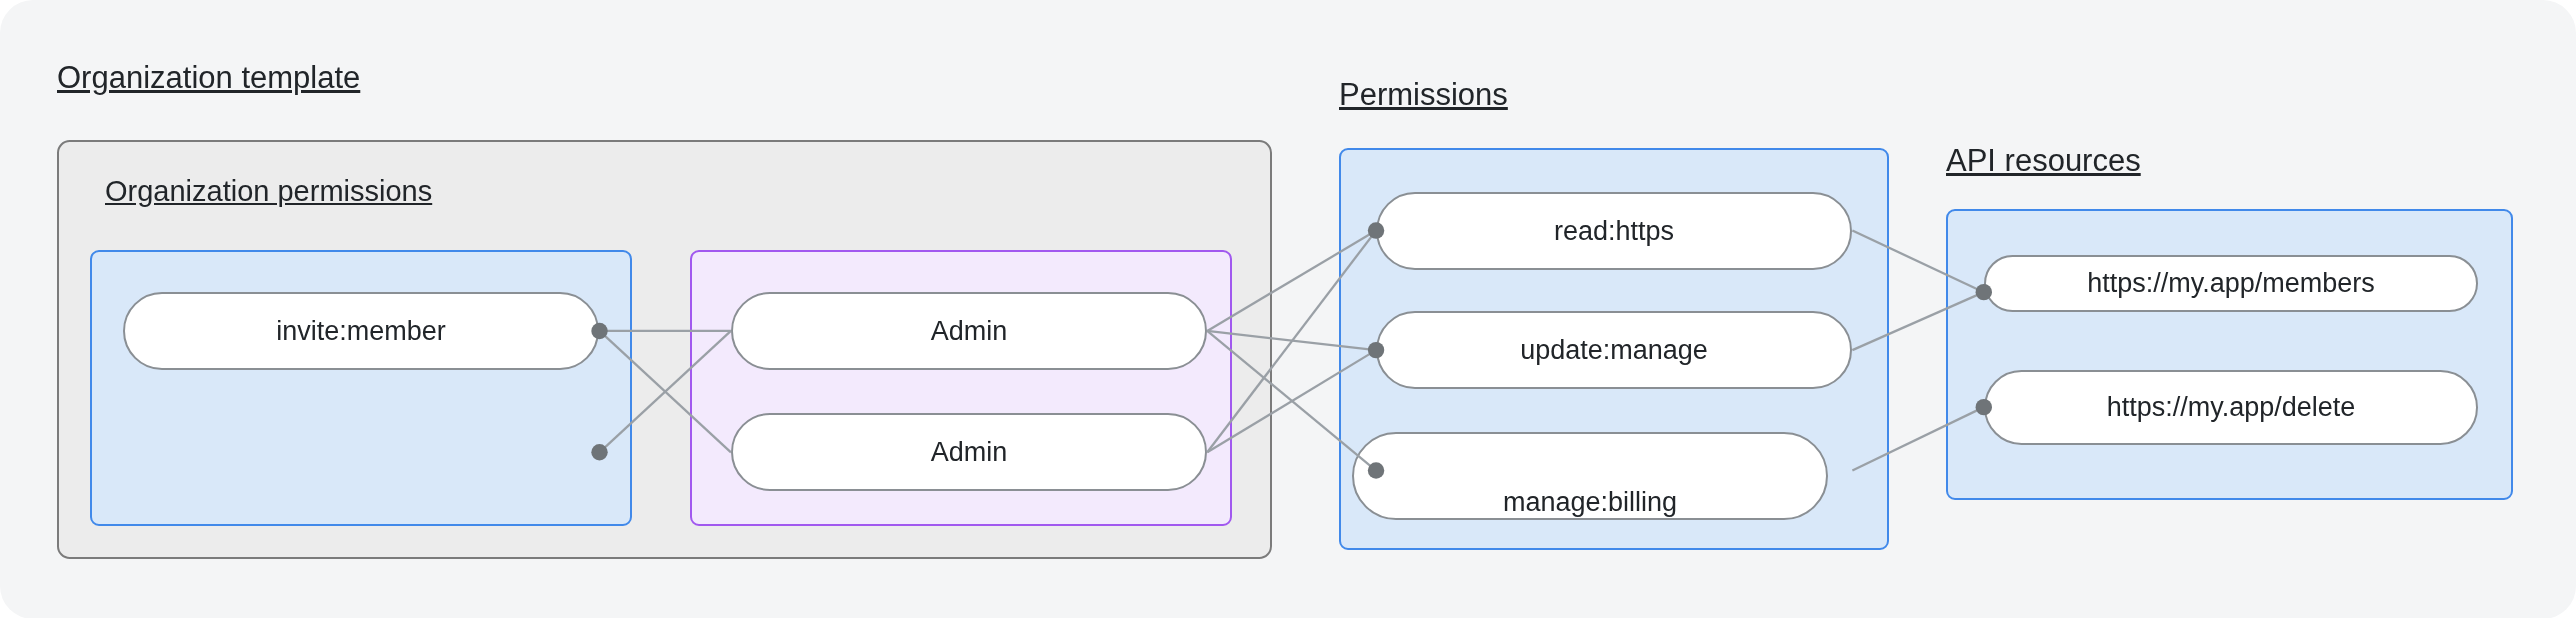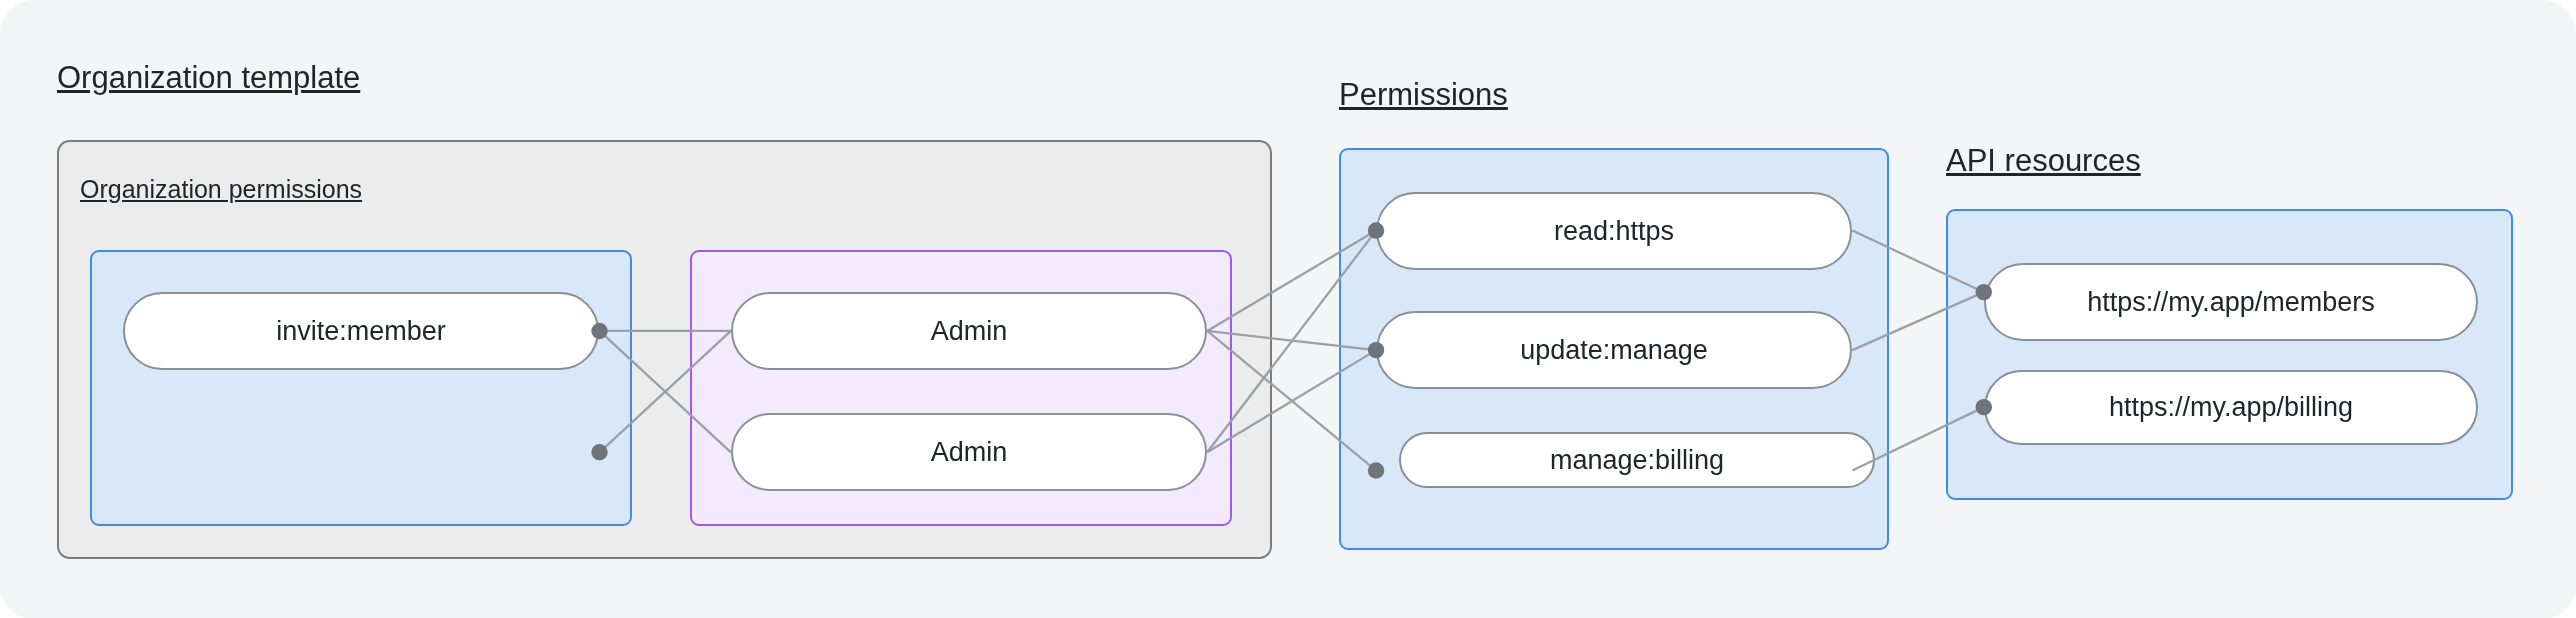--- a/index.html
+++ b/index.html
@@ -65,21 +65,21 @@
 </style>
 </head>
 <body>
 
 <div id="canvas">
 
   <div class="section-label" style="left:57px; top:60px;">Organization template</div>
 
   <div class="box gray-box" style="left:57px; top:140px; width:1215px; height:419px;"></div>
 
-  <div class="section-label" style="left:80px; top:175px; font-size:25px;">Organization permissions</div>
+  <div class="section-label" style="left:105px; top:175px; font-size:29px;">Organization permissions</div>
 
   <div class="box blue-box" style="left:90px; top:250px; width:542px; height:276px;"></div>
 
   <div class="pill" style="left:123px; top:292px; width:476px; height:78px;">
     <span>invite:member</span>
   </div>
 
 
 
   <div class="box purple-box" style="left:690px; top:250px; width:542px; height:276px;"></div>
@@ -97,34 +97,34 @@
   <div class="box blue-box" style="left:1339px; top:148px; width:550px; height:402px;"></div>
 
   <div class="pill" style="left:1376px; top:192px; width:476px; height:78px;">
     <span>read:https</span>
   </div>
 
   <div class="pill" style="left:1376px; top:311px; width:476px; height:78px;">
     <span>update:manage</span>
   </div>
 
-  <div class="pill" style="left:1399px; top:432px; width:476px; height:56px;">
+  <div class="pill" style="left:1352px; top:432px; width:476px; height:88px;align-items:flex-end;">
     <span>manage:billing</span>
   </div>
 
   <div class="section-label" style="left:1946px; top:143px;">API resources</div>
 
   <div class="box blue-box" style="left:1946px; top:209px; width:567px; height:291px;"></div>
 
-  <div class="pill" style="left:1984px; top:255px; width:494px; height:78px;margin-top:8px;">
+  <div class="pill" style="left:1984px; top:255px; width:494px; height:57px;">
     <span>https://my.app/members</span>
   </div>
 
   <div class="pill" style="left:1984px; top:370px; width:494px; height:75px;">
-    <span>https://my.app/billing</span>
+    <span>https://my.app/delete</span>
   </div>
 
   <svg id="edges-svg" width="2576" height="619" viewBox="0 0 2823 678">
       <line x1="657" y1="362.5" x2="801" y2="362.5" stroke="#9aa0a6" stroke-width="2.5"></line>
       <line x1="657" y1="362.5" x2="801" y2="495.5" stroke="#9aa0a6" stroke-width="2.5"></line>
       <line x1="657" y1="495.5" x2="801" y2="362.5" stroke="#9aa0a6" stroke-width="2.5"></line>
       <line x1="1323" y1="362.5" x2="1508" y2="252.5" stroke="#9aa0a6" stroke-width="2.5"></line>
       <line x1="1323" y1="362.5" x2="1508" y2="383.5" stroke="#9aa0a6" stroke-width="2.5"></line>
       <line x1="1323" y1="362.5" x2="1508" y2="515.5" stroke="#9aa0a6" stroke-width="2.5"></line>
       <line x1="1323" y1="495.5" x2="1508" y2="252.5" stroke="#9aa0a6" stroke-width="2.5"></line>

